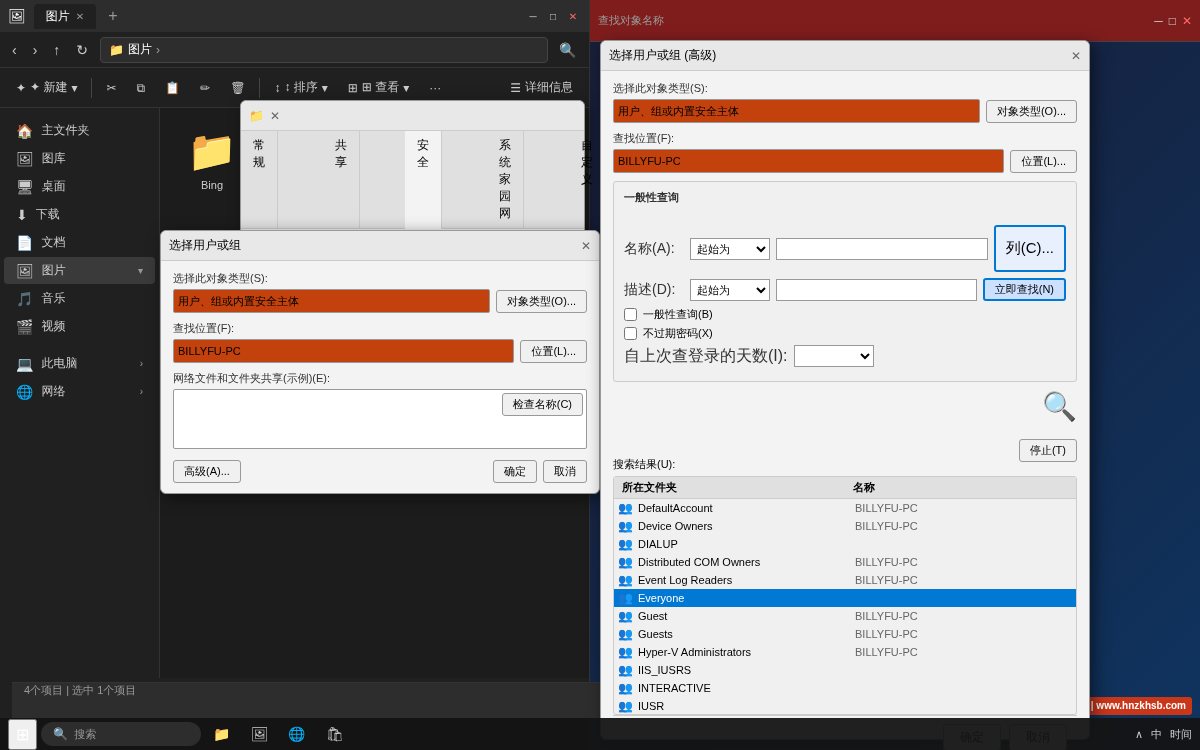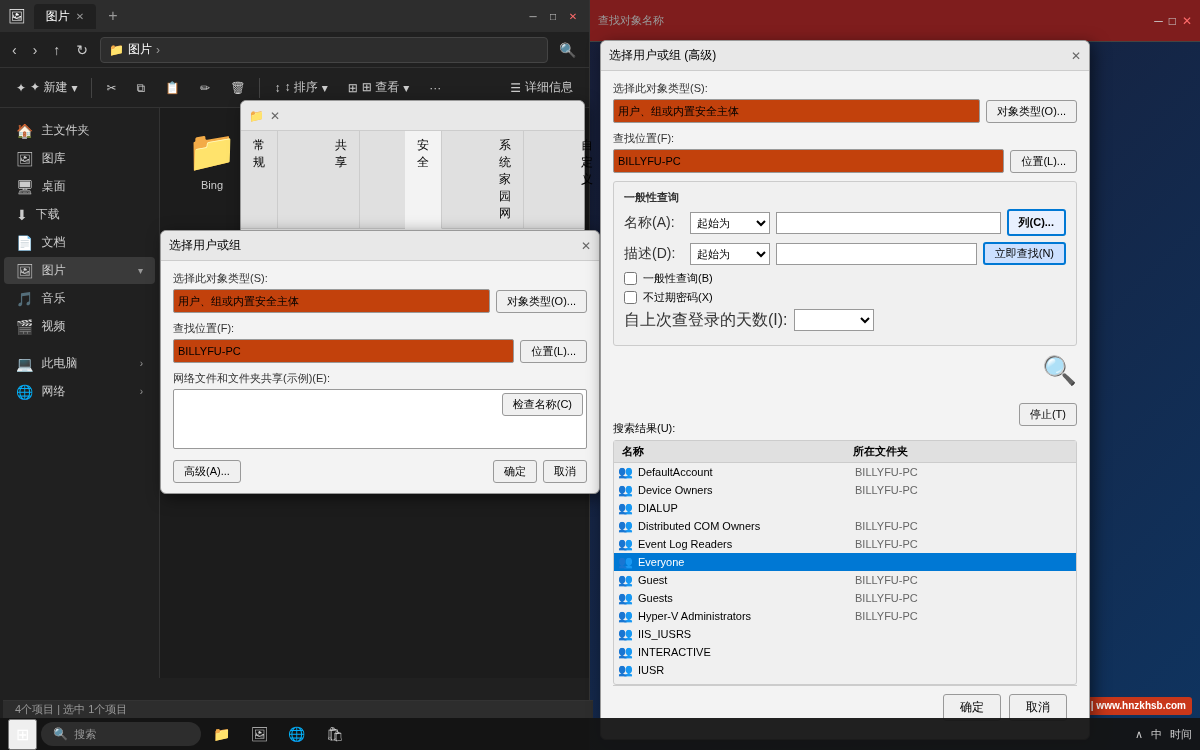--- a/index.html
+++ b/index.html
@@ -139,31 +139,31 @@
       align-items: center;
       padding: 8px;
       border-radius: 4px;
       cursor: pointer;
       width: 80px;
     }
     .file-item .file-icon { font-size: 40px; }
     .file-item .file-name { font-size: 11px; color: #ccc; text-align: center; margin-top: 4px; }
 
     .statusbar {
-      height: 18px;
+      height: 36px;
       background: #2d2d2d;
       display: flex;
-      align-items: center;
+      align-items: flex-start;
       padding: 0 12px;
       color: #999;
       font-size: 11px;
       border-top: 1px solid #333;
       position: absolute;
       bottom: 32px;
-      left: 3px;
+      left: 12px;
       width: 590px;
     }
 
     
     .taskbar {
       position: absolute;
       bottom: 0;
       left: 0;
       width: 1200px;
       height: 32px;
@@ -295,21 +295,21 @@
     .adv-section {
       background: #f0f0f0;
       border: 1px solid #ccc;
       border-radius: 3px;
       padding: 8px 10px;
       margin-bottom: 8px;
     }
     .adv-section-title {
       font-size: 11px;
       font-weight: bold;
-      margin-bottom: 4px;
+      margin-bottom: 20px;
       color: #333;
     }
 
     .filter-row {
       display: flex;
       align-items: center;
       gap: 6px;
       margin-bottom: 6px;
     }
     .filter-label { font-size: 14px; width: 60px; color: #333; }
@@ -642,21 +642,21 @@
     <div class="adv-section">
       <div class="adv-section-title">一般性查询</div>
       <div class="filter-row">
         <span class="filter-label">名称(A):</span>
         <select class="filter-select">
           <option>起始为</option>
           <option>包含</option>
           <option>精确匹配</option>
         </select>
         <input class="filter-input" style="">
-        <button class="now-btn" style="padding:4px 10px;font-size:11px;font-weight:bold;">列(C)...</button>
+        <button class="now-btn" style="padding:12px 10px;font-size:15px;">列(C)...</button>
       </div>
       <div class="filter-row">
         <span class="filter-label">描述(D):</span>
         <select class="filter-select">
           <option>起始为</option>
           <option>包含</option>
         </select>
         <input class="filter-input" style="">
         <button class="now-btn" style="padding:2px 10px;font-size:11px;border:2px solid #0078d4;background:#cce0ff;">立即查找(N)</button>
       </div>
@@ -680,22 +680,22 @@
       <span style="font-size:28px;color:#999;">🔍</span>
     </div>
 
     <div style="display:flex;justify-content:space-between;align-items:center;margin-bottom:4px;">
       <span style="font-size:11px;margin-top:28px;">搜索结果(U):</span>
       <button class="input-btn">停止(T)</button>
     </div>
 
     <div class="search-results-area">
       <div class="results-header">
+        <span class="col col-loc">所在文件夹</span>
         <span class="col">名称</span>
-        <span class="col col-loc">所在文件夹</span>
       </div>
       <div class="results-list">
         <div class="result-row">
           <span class="row-icon">👥</span>
           <span class="row-name">DefaultAccount</span>
           <span class="row-loc">BILLYFU-PC</span>
         </div>
         <div class="result-row">
           <span class="row-icon">👥</span>
           <span class="row-name">Device Owners</span>

